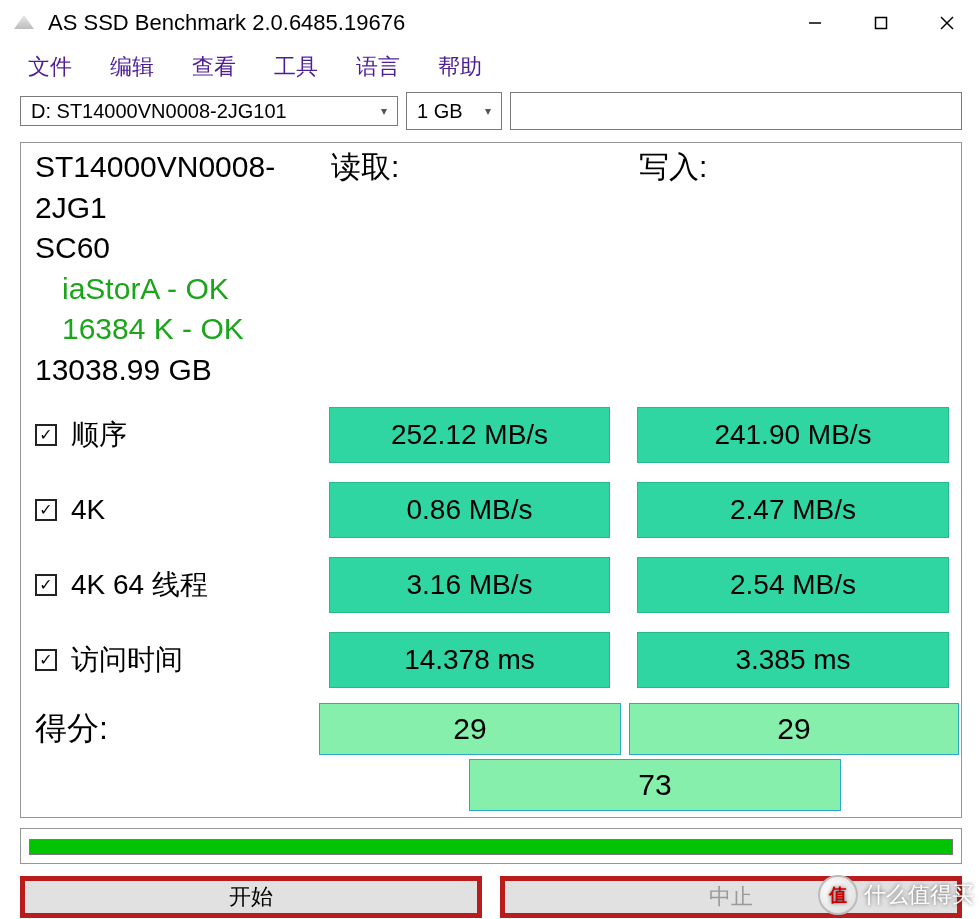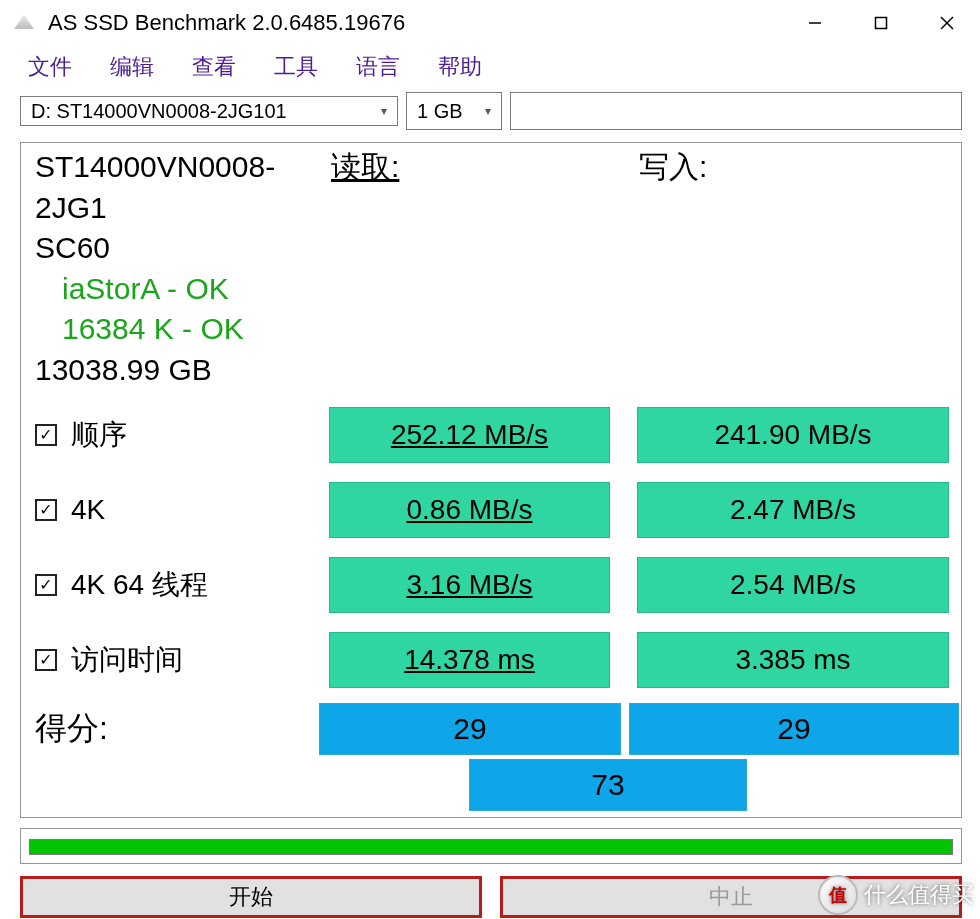--- a/index.html
+++ b/index.html
@@ -63,21 +63,21 @@
   .row {
     display: flex; border-bottom: 3px solid #fff;
   }
   .row:last-of-type { border-bottom: none; }
   .cell {
     border-right: 3px solid #fff;
     padding: 6px 10px;
   }
   .cell:last-child { border-right: none; }
   .col-label { flex: 0 0 296px; display: flex; align-items: center; font-size: 28px; }
-  .col-read  { flex: 0 0 308px; text-decoration: underline; }
+  .col-read  { flex: 0 0 308px; }
   .col-write { flex: 1; }
   .header-row .cell { font-size: 30px; padding: 4px 14px 6px; }
   .info-cell {
     flex: 0 0 296px;
     font-size: 22px; line-height: 1.35;
     padding: 6px 10px 8px;
   }
   .ok { color: #1aa51a; margin-left: 27px; }
   .check {
     width: 22px; height: 22px; border: 2px solid #222; margin: 0 14px 0 4px;
@@ -85,48 +85,48 @@
     line-height: 1;
   }
   .result {
     margin: 2px;
     height: 56px;
     display: flex; align-items: center; justify-content: center;
     font-size: 28px;
     color: #000;
   }
   .green { background: #2fd6a2; border: 1px solid #28b88c; }
-  .blue  { background: #0ea5e9; border: 1px solid #2ba9c7; }
+  .blue  { background: #86efac; border: 1px solid #2ba9c7; }
   .score-row { display: flex; padding: 2px 0; }
   .score-label { flex: 0 0 296px; font-size: 32px; padding: 6px 14px; border-right: 3px solid #fff; }
   .score-read, .score-write { display:flex; align-items:center; justify-content:center; }
   .score-read  { flex: 0 0 308px; padding: 2px 4px 2px 2px; }
   .score-write { flex: 1; padding: 2px 2px 2px 4px; }
   .score-pill { width: 100%; height: 52px; display:flex; align-items:center; justify-content:center; font-size: 30px; }
   .total-row { display: flex; padding: 0 0 6px 0; }
   .total-cell {
     margin-left: 448px;
-    width: 278px; height: 52px;
+    width: 372px; height: 52px;
     display:flex; align-items:center; justify-content:center;
     font-size: 30px;
   }
   .progress-area {
     margin: 10px 18px 0 20px;
     border: 1px solid #969696;
     padding: 10px 8px 8px;
   }
   .progress-bar {
     height: 16px; background: #00c400; border: 1px solid #7a7a7a; width: 100%;
   }
   .buttons {
     display: flex; gap: 18px; margin: 12px 18px 0 20px;
   }
   .btn {
     flex: 1; height: 42px; display: flex; align-items: center; justify-content: center;
-    background: #e1e1e1; border: 3px solid #b91c1c; font-size: 22px;
+    background: #e1e1e1; border: 5px solid #b91c1c; font-size: 22px;
   }
   .btn.disabled { color: #9a9a9a; }
   .watermark {
     position: absolute; right: 6px; bottom: 4px;
     display: flex; align-items: center; gap: 6px;
     font-size: 22px; color: #fff;
     text-shadow: 0 0 4px rgba(0,0,0,.6);
   }
   .wm-circle {
     width: 40px; height: 40px; border-radius: 50%;

